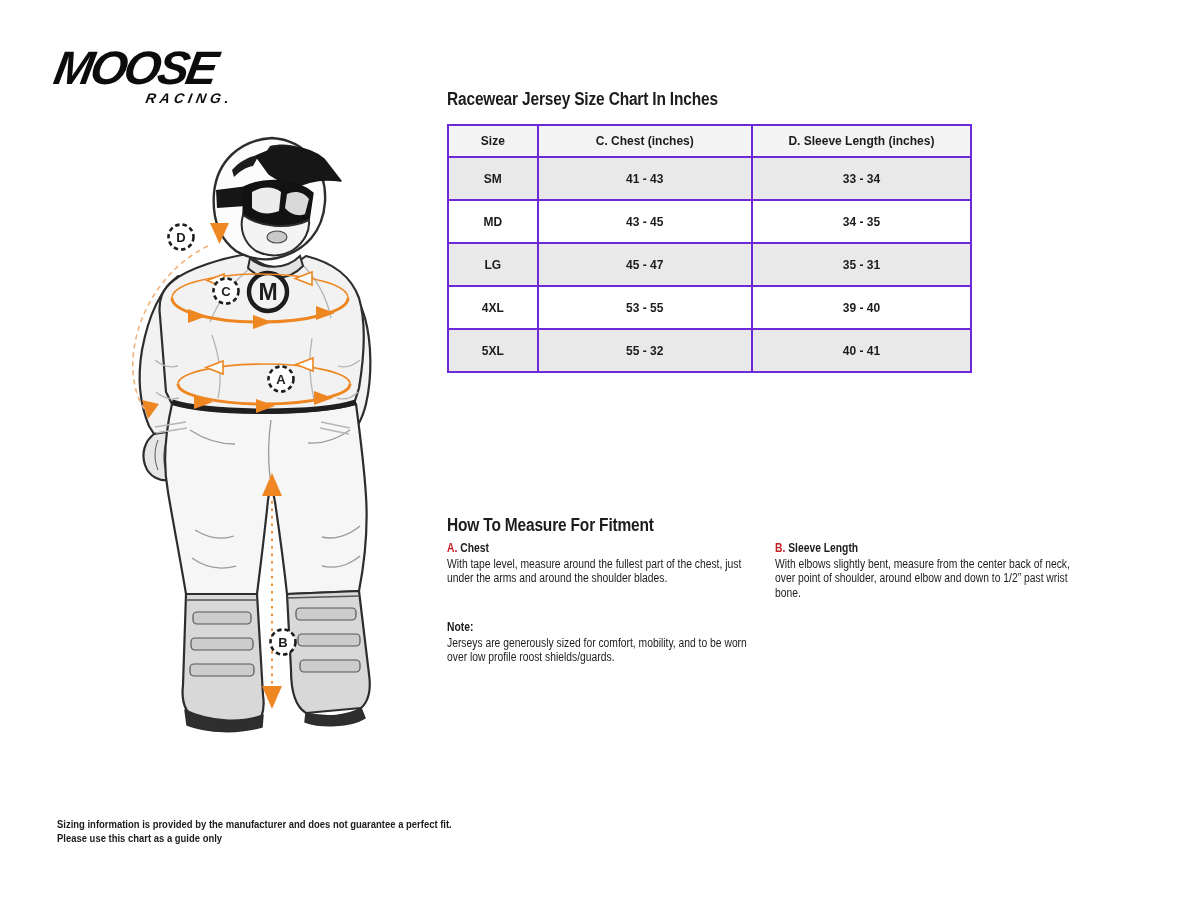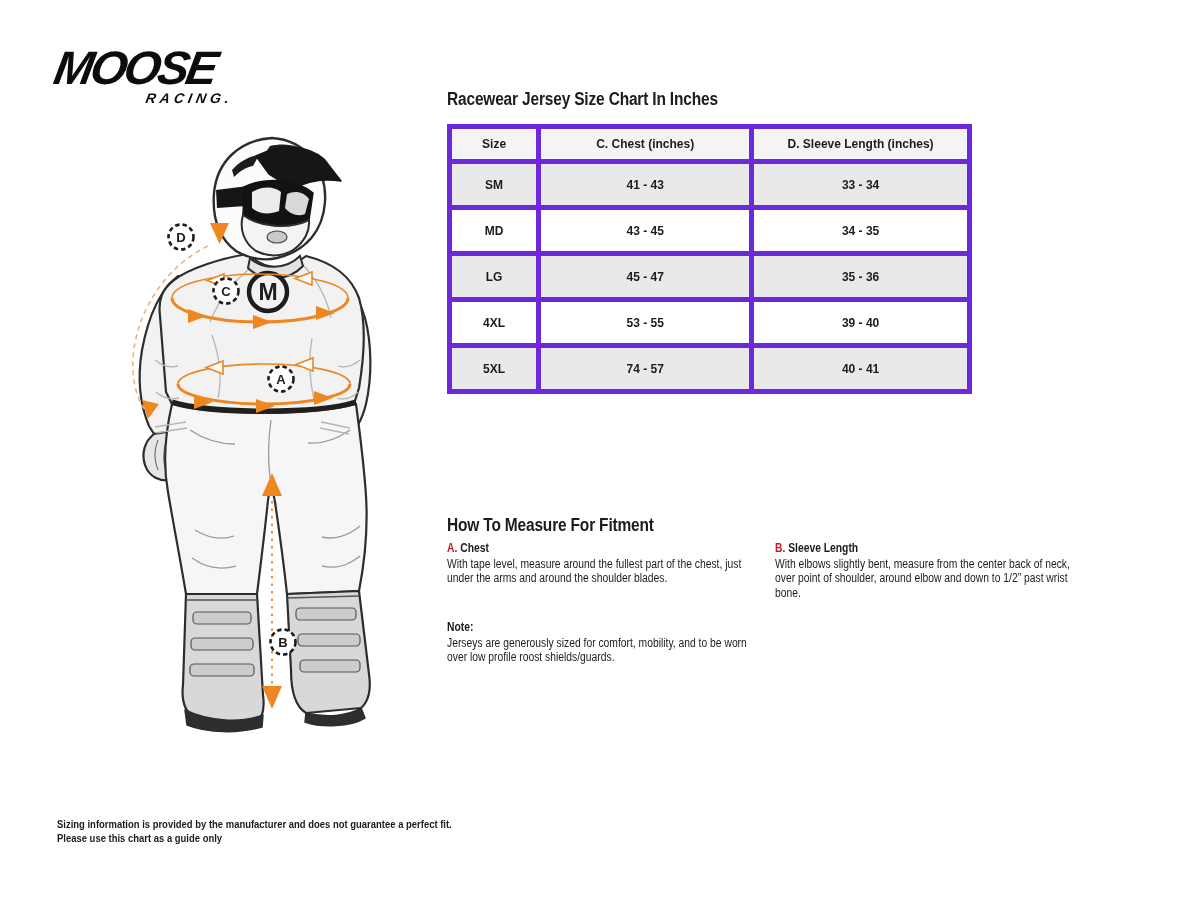--- a/index.html
+++ b/index.html
@@ -25,21 +25,21 @@
     letter-spacing:-0.2px;white-space:nowrap;}
   .h-measure{position:absolute;left:447px;top:515px;font-size:18px;font-weight:700;
     letter-spacing:-0.2px;white-space:nowrap;}
 
   
   .size-table{
     position:absolute;left:447px;top:124px;width:525px;border-collapse:collapse;
     font-size:12px;font-weight:700;text-align:center;color:#1c1c1c;
     border:1px solid #b8b8b8;
   }
-  .size-table th,.size-table td{border:5px solid #6d28d9;padding:0;}
+  .size-table th,.size-table td{border:2px solid #6d28d9;padding:0;}
   .size-table th{height:30px;background:#f4f4f4;font-weight:700;}
   .size-table td{height:41px;background:#ffffff;}
   .size-table tbody tr:nth-child(odd) td{background:#e9e9e9;}
 
   
   .measure-item{position:absolute;top:541px;font-size:12px;line-height:14.5px;}
   #measure-a{left:447px;width:366px;}
   #measure-b{left:775px;width:356px;}
   .mi-head{font-weight:700;}
   .mi-letter{color:#C42127;font-weight:700;}
@@ -225,30 +225,30 @@
       <td>33 - 34</td>
     </tr>
     <tr>
       <td>MD</td>
       <td>43 - 45</td>
       <td>34 - 35</td>
     </tr>
     <tr>
       <td>LG</td>
       <td>45 - 47</td>
-      <td>35 - 36</td>
+      <td>35 - 31</td>
     </tr>
     <tr>
       <td>4XL</td>
       <td>53 - 55</td>
       <td>39 - 40</td>
     </tr>
     <tr>
       <td>5XL</td>
-      <td>74 - 57</td>
+      <td>55 - 32</td>
       <td>40 - 41</td>
     </tr>
   </tbody>
 </table>
 
 <div class="h-measure condensed">How To Measure For Fitment</div>
 
 <div class="measure-item condensed" id="measure-a">
   <div class="mi-head">
     <span class="mi-letter">A.</span>

